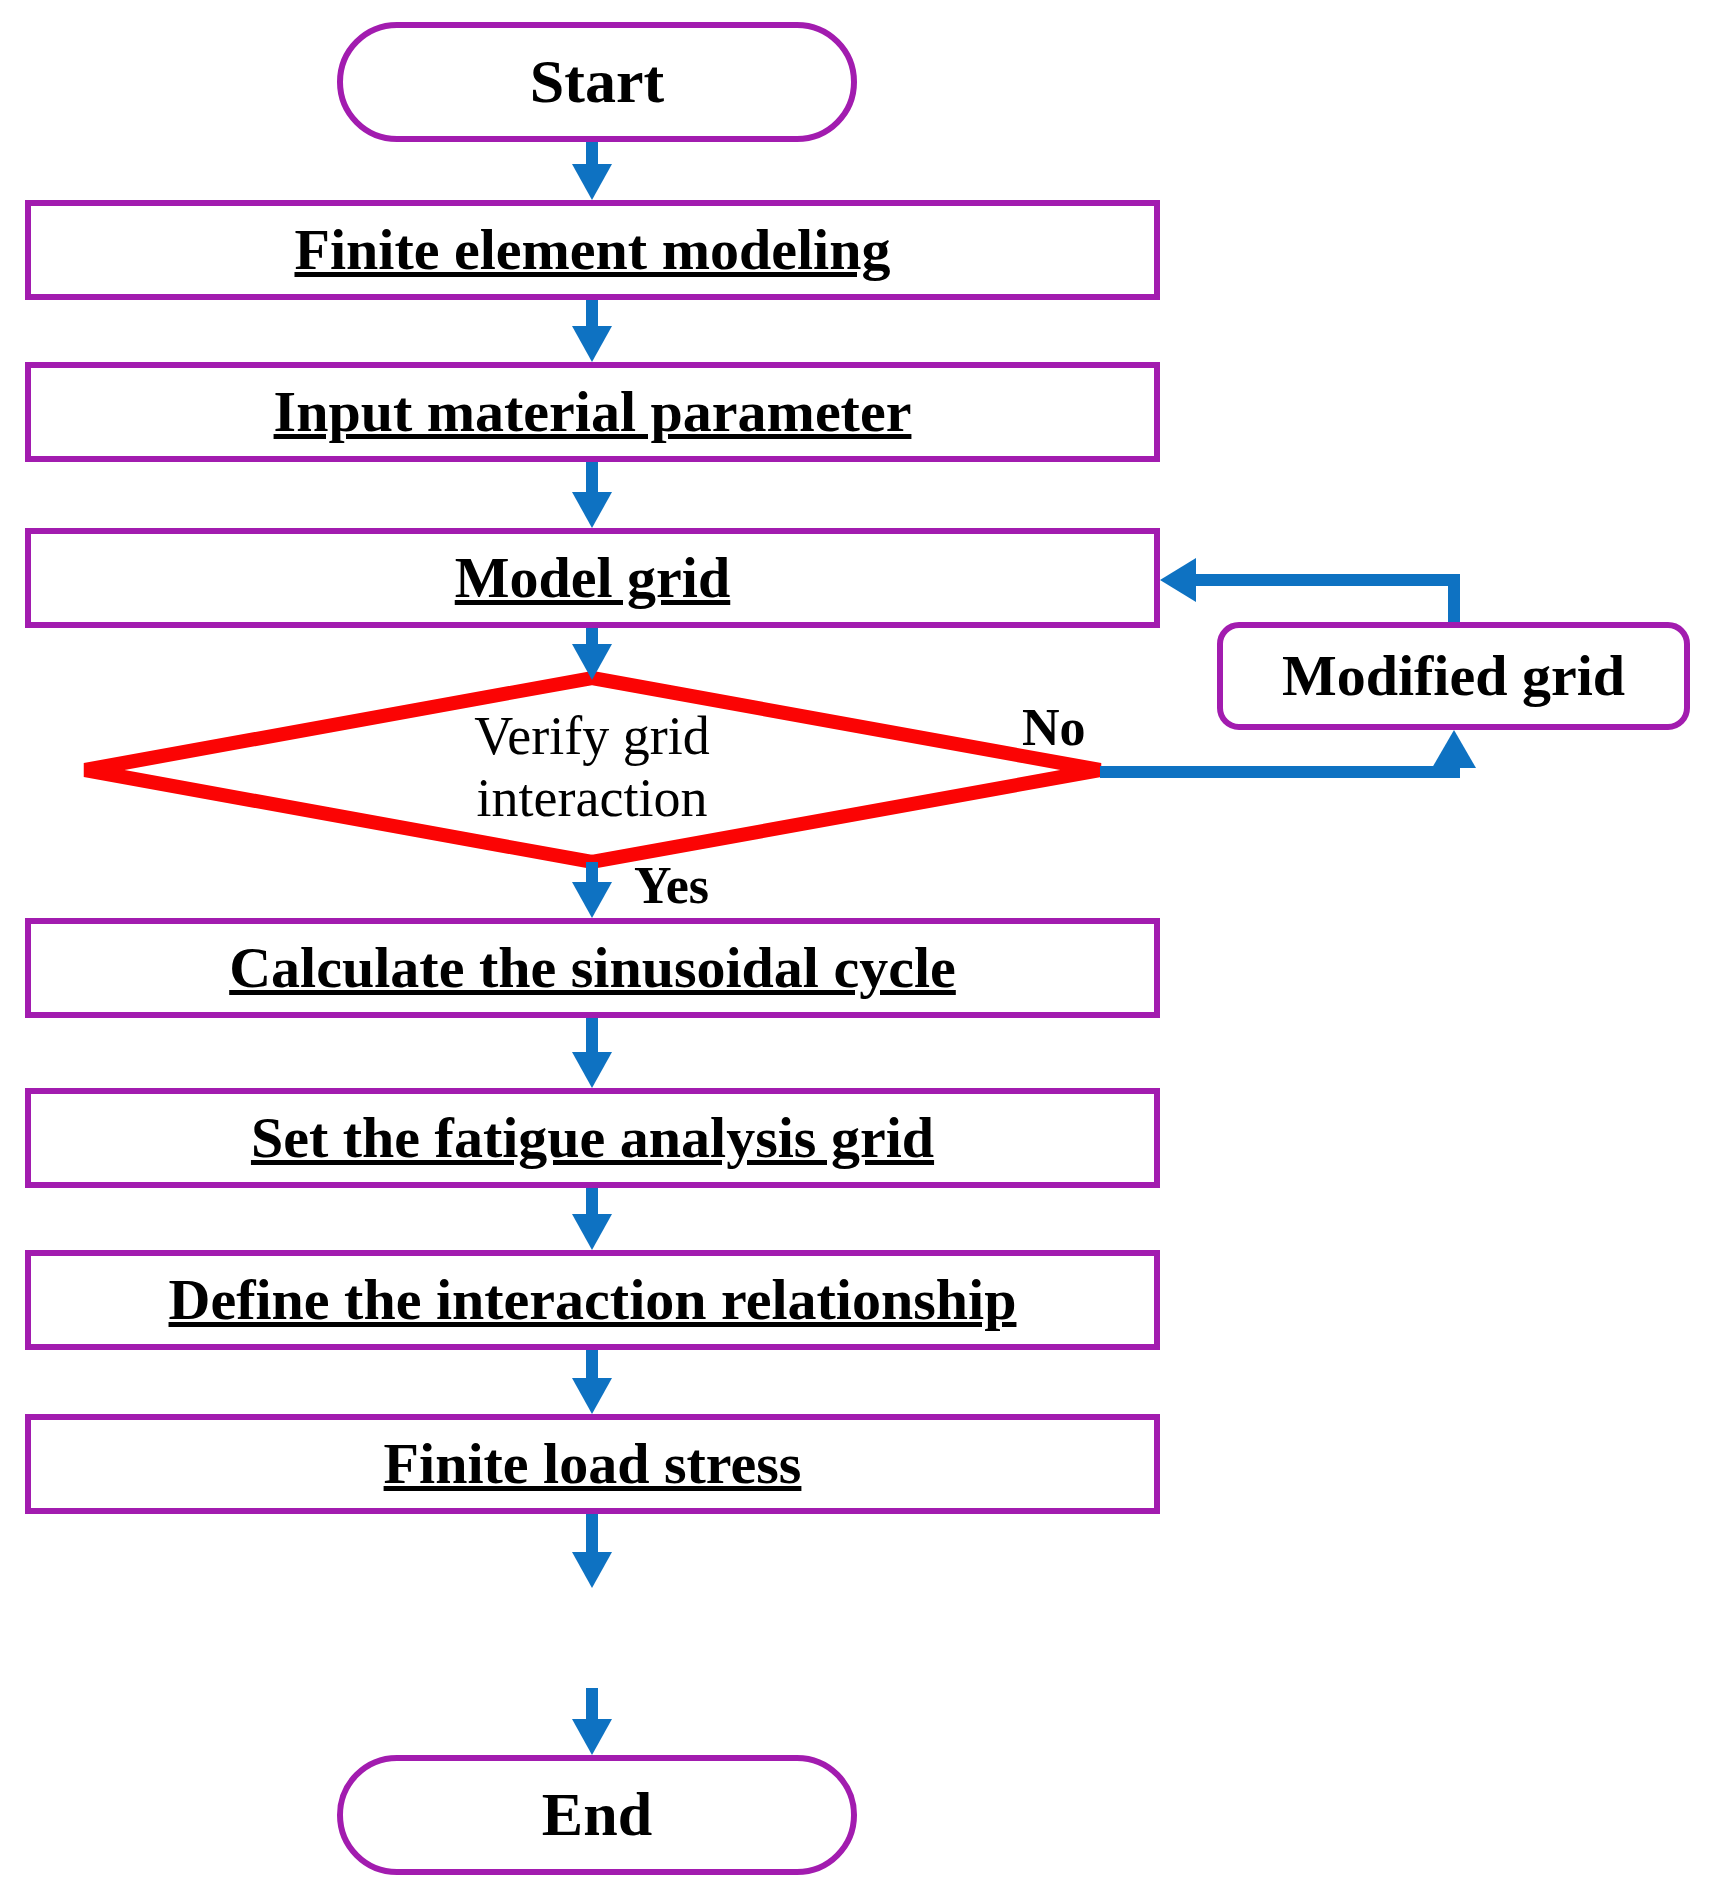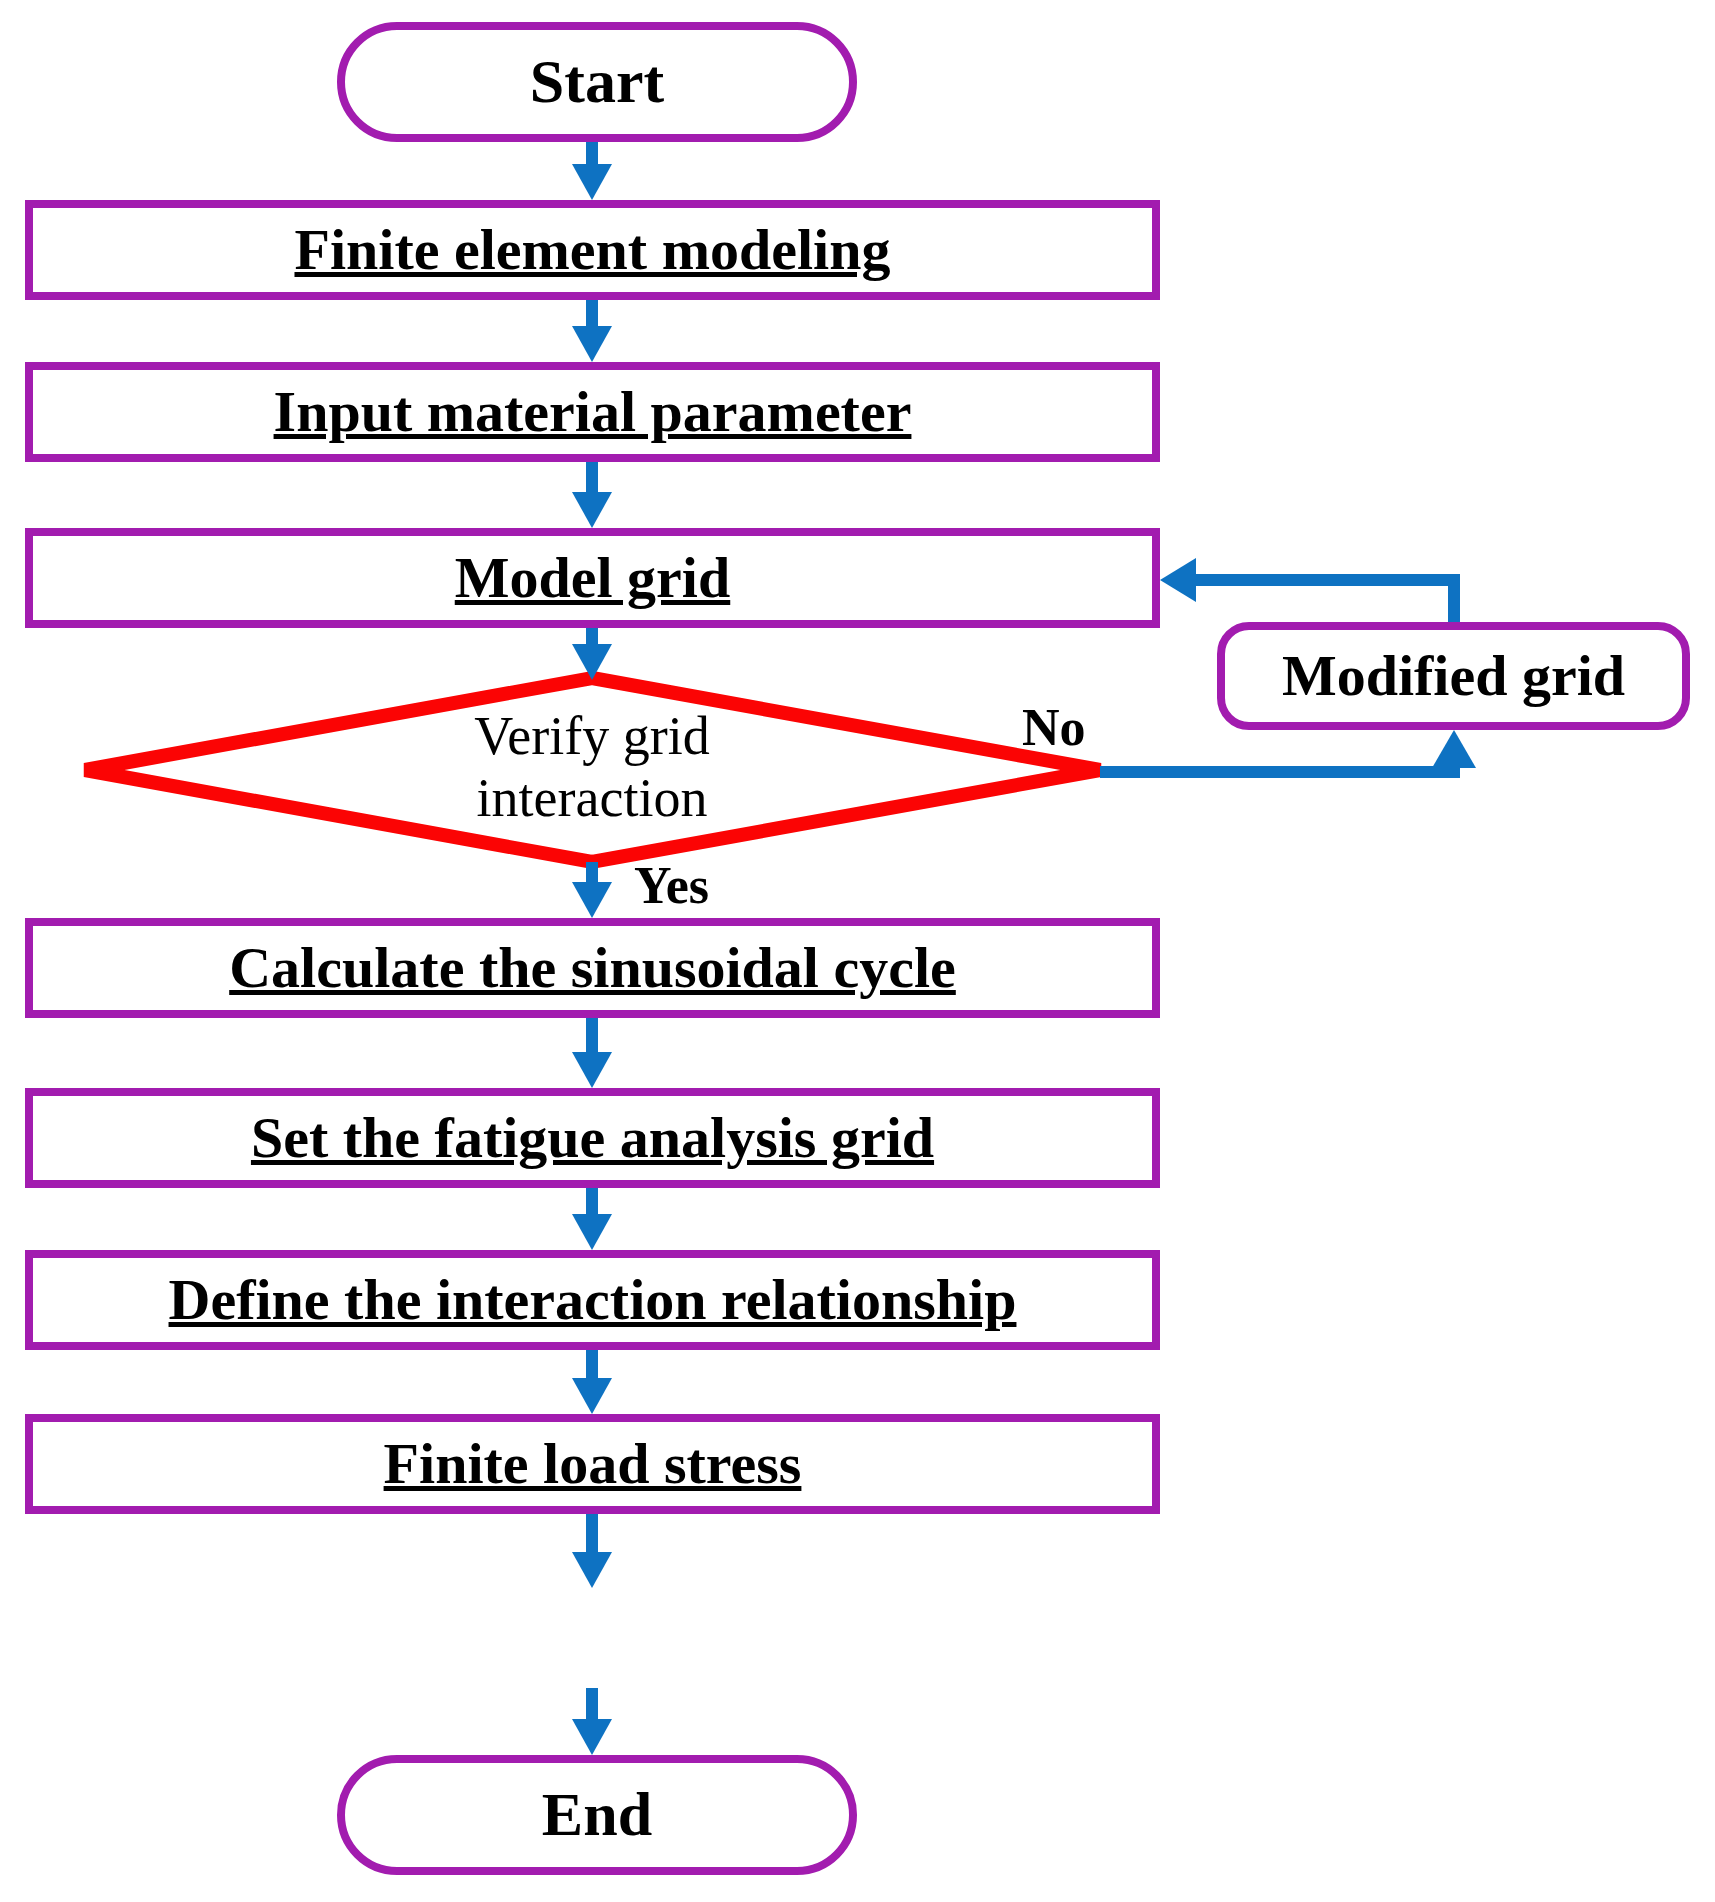--- a/index.html
+++ b/index.html
@@ -20,21 +20,21 @@
     position: absolute;
     left: 0; top: 0;
   }
   .node {
     position: absolute;
     box-sizing: border-box;
     display: flex;
     align-items: center;
     justify-content: center;
     background: #ffffff;
-    border: 8px solid #a21caf;
+    border: 6px solid #a21caf;
     font-weight: bold;
     text-align: center;
     line-height: 1.05;
   }
   .terminator {
     left: 337px;
     width: 520px;
     height: 120px;
     border-radius: 60px;
     font-size: 62px;
@@ -44,21 +44,21 @@
     width: 1135px;
     height: 100px;
     font-size: 58px;
     text-decoration: underline;
   }
   .modified {
     left: 1217px;
     top: 622px;
     width: 473px;
     height: 108px;
-    border-radius: 32px;
+    border-radius: 22px;
     font-size: 58px;
   }
   .diamond-label {
     position: absolute;
     left: 317px;
     top: 706px;
     width: 550px;
     text-align: center;
     font-weight: normal;
     font-size: 54px;

